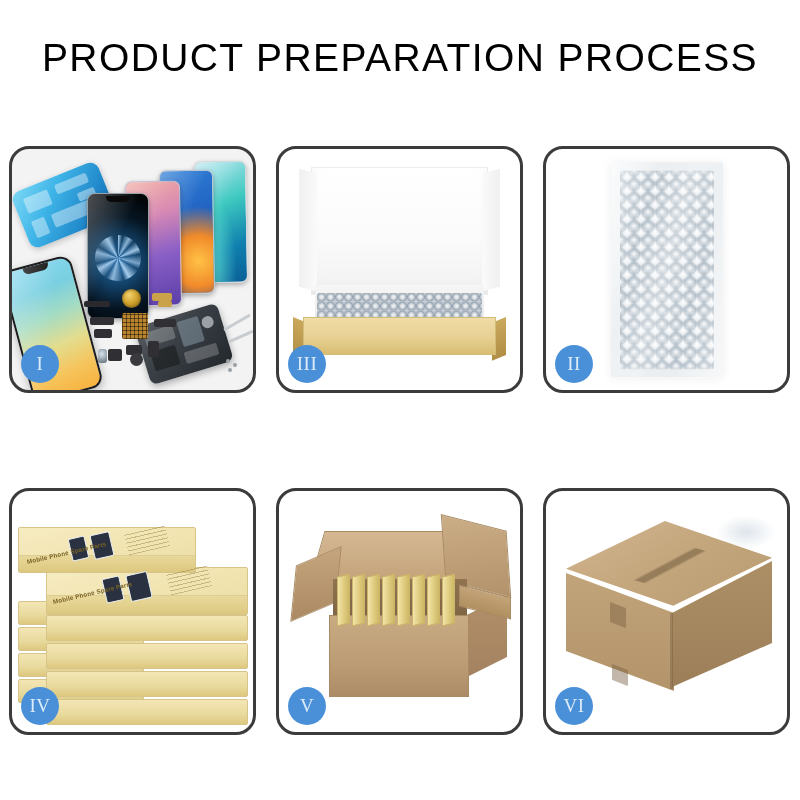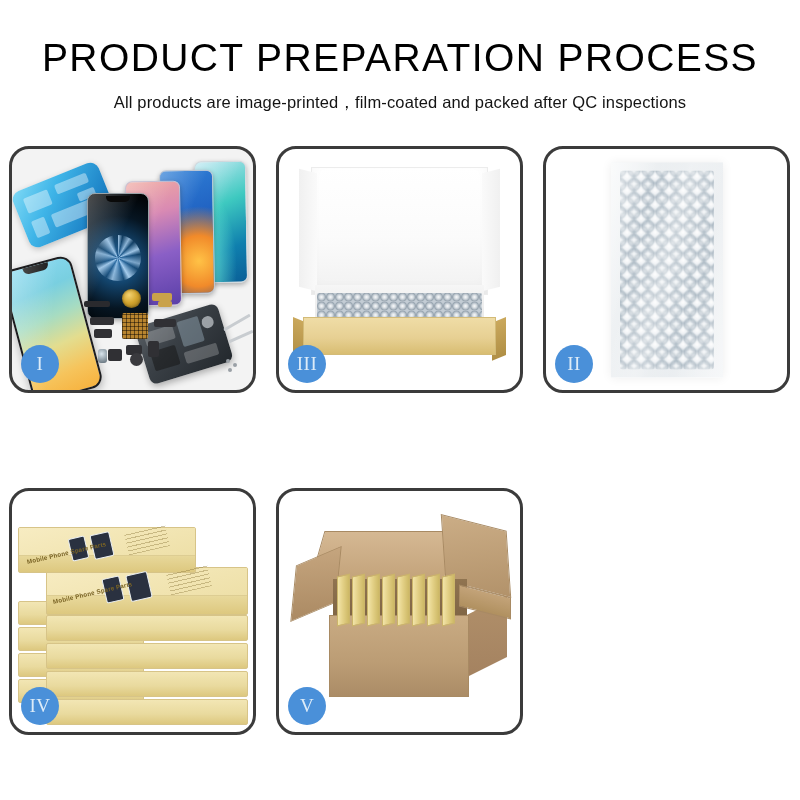--- a/index.html
+++ b/index.html
@@ -448,21 +448,20 @@
     background: radial-gradient(ellipse at 50% 50%, rgba(205,215,225,.65), rgba(255,255,255,0) 70%);
   }
 </style>
 </head>
 <body>
 
 <div id="page">
 
   <div class="header">
     <div class="title">PRODUCT PREPARATION PROCESS</div>
-    <div class="subtitle">All products are image-printed，film-coated and packed after QC inspections</div>
   </div>
 
   <div class="grid">
 
     <div class="panel p1">
       <div class="stage">
 
         <div class="blue-plate">
           <i></i>
             <i></i>
@@ -597,15 +596,30 @@
 
           <div class="c-top-rim"></div>
           <div class="c-side"></div>
           <div class="c-front"></div>
           <div class="c-flap c-flap-frontdown"></div>
         </div>
       </div>
       <div class="badge">V</div>
     </div>
 
+    <div class="panel p6">
+      <div class="stage">
+        <div class="b-shadow" style="left:170px; top:24px;"></div>
+        <div class="box6">
+          <div class="b-top"></div>
+          <div class="b-seam"></div>
+          <div class="b-left"></div>
+          <div class="b-right"></div>
+          <div class="b-edge"></div>
+          <div class="b-tab b-tab1"></div>
+          <div class="b-tab b-tab2"></div>
+        </div>
+      </div>
+      <div class="badge">VI</div>
+    </div>
 
   </div>
 </div>
 
 </body></html>

